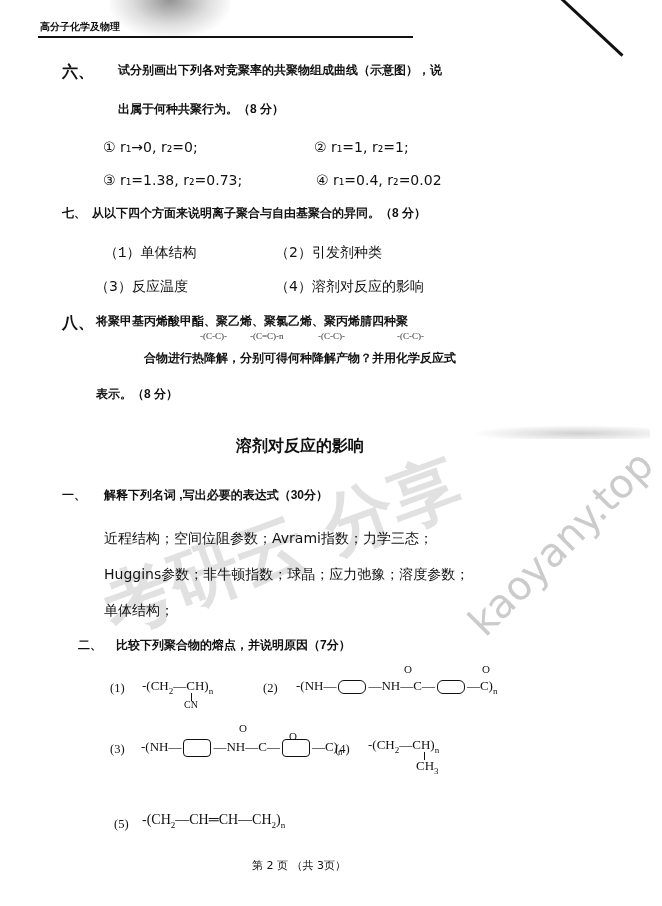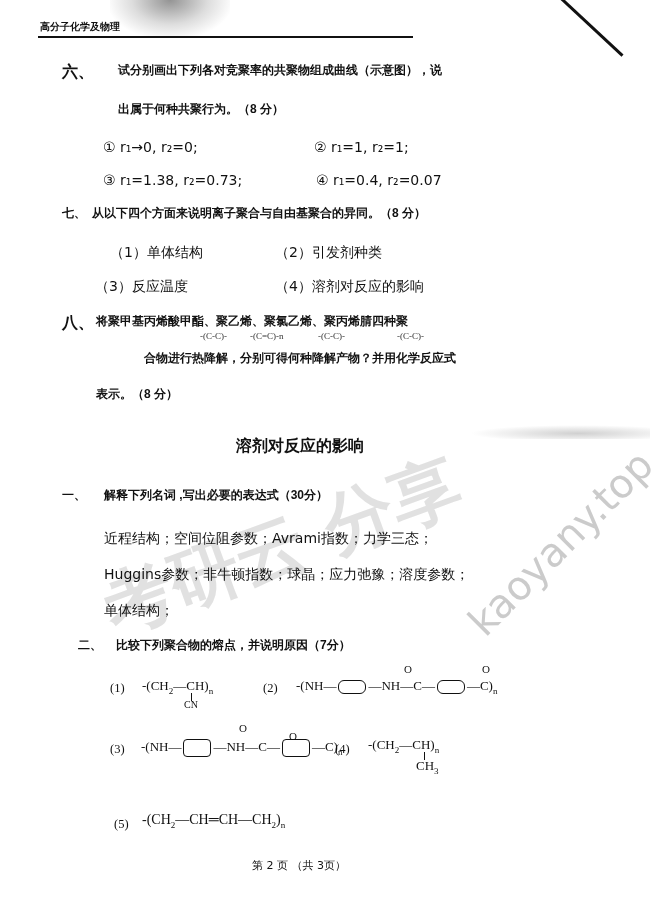--- a/index.html
+++ b/index.html
@@ -49,25 +49,25 @@
 
 <div class="abs header-text">高分子化学及物理</div>
 <div class="header-rule"></div>
 
 <div class="abs num" style="left:62px; top:62px;">六、</div>
 <div class="abs q" style="left:118px; top:62px;">试分别画出下列各对竞聚率的共聚物组成曲线（示意图），说</div>
 <div class="abs q" style="left:118px; top:101px;">出属于何种共聚行为。（8 分）</div>
 <div class="abs opt" style="left:103px; top:139px;">① r₁→0,  r₂=0;</div>
 <div class="abs opt" style="left:314px; top:139px;">② r₁=1,  r₂=1;</div>
 <div class="abs opt" style="left:103px; top:172px;">③ r₁=1.38,  r₂=0.73;</div>
-<div class="abs opt" style="left:316px; top:172px;">④ r₁=0.4,  r₂=0.07</div>
+<div class="abs opt" style="left:316px; top:172px;">④ r₁=0.4,  r₂=0.02</div>
 
 <div class="abs q" style="left:62px; top:205px;">七、</div>
 <div class="abs q" style="left:92px; top:205px;">从以下四个方面来说明离子聚合与自由基聚合的异同。（8 分）</div>
-<div class="abs opt" style="left:110px; top:244px;">（1）单体结构</div>
+<div class="abs opt" style="left:104px; top:244px;font-family:Liberation Mono, monospace;">（1）单体结构</div>
 <div class="abs opt" style="left:275px; top:244px;">（2）引发剂种类</div>
 <div class="abs opt" style="left:95px; top:278px;">（3）反应温度</div>
 <div class="abs opt" style="left:275px; top:278px;">（4）溶剂对反应的影响</div>
 
 <div class="abs num" style="left:62px; top:313px;">八、</div>
 <div class="abs q" style="left:96px; top:313px;">将聚甲基丙烯酸甲酯、聚乙烯、聚氯乙烯、聚丙烯腈四种聚</div>
 <div class="abs hand" style="left:200px; top:331px;">-(C-C)-</div>
 <div class="abs hand" style="left:250px; top:331px;">-(C=C)-n</div>
 <div class="abs hand" style="left:318px; top:331px;">-(C-C)-</div>
 <div class="abs hand" style="left:397px; top:331px;">-(C-C)-</div>

